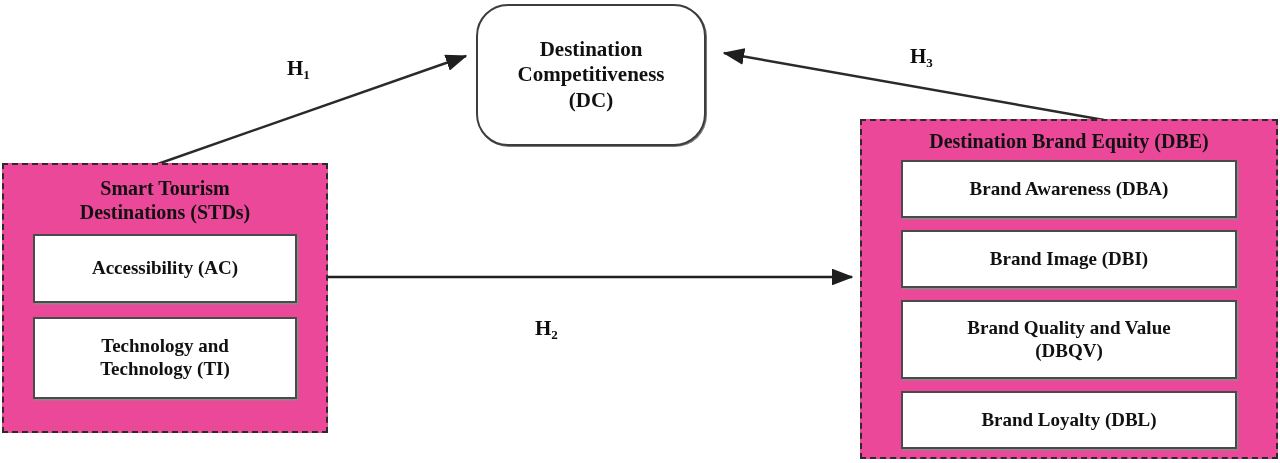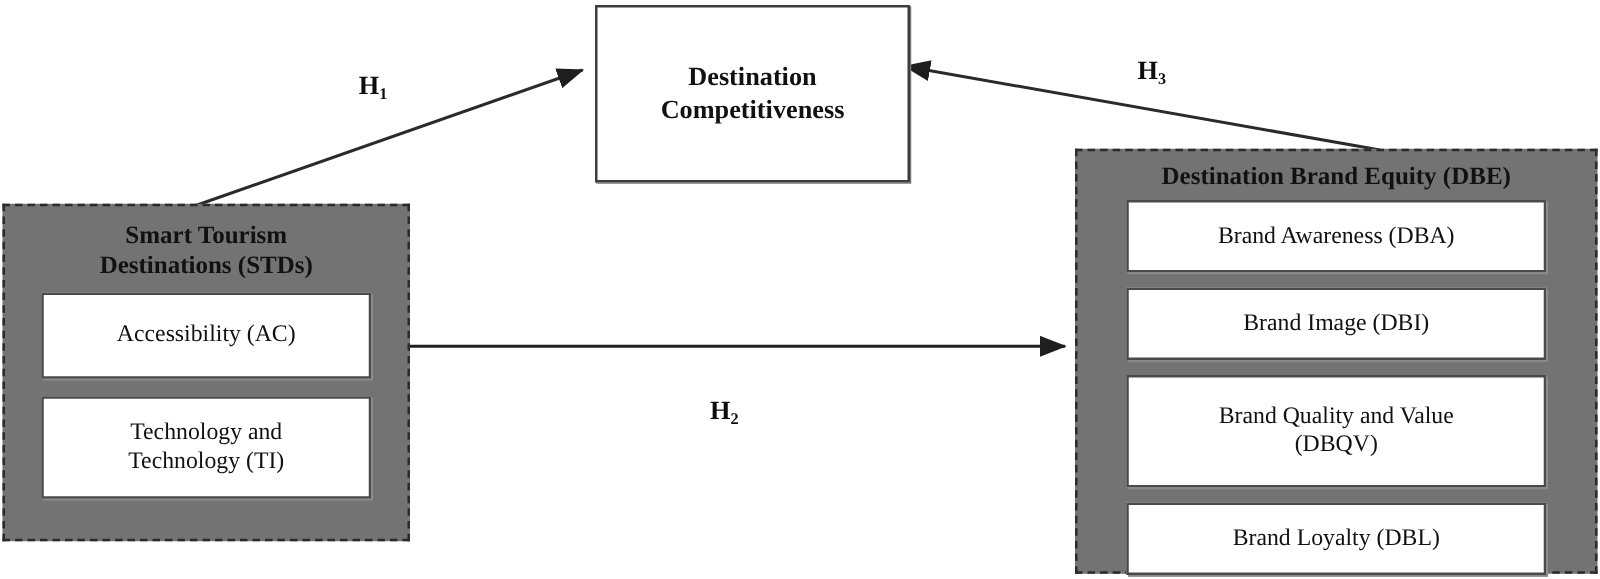--- a/index.html
+++ b/index.html
@@ -40,30 +40,31 @@
   }
   .solid-box .box-text {
     font-weight: bold;
     color: #111111;
     line-height: 1.22;
   }
 
   #dc-box {
     left: 476px;
     top: 4px;
-    width: 252px;
+    width: 230px;
     height: 142px;
+    border-radius: 32px;
   }
   #dc-box .box-text { font-size: 21px; }
 
   
   .dashed-group {
     position: absolute;
     box-sizing: border-box;
-    background: #737373;
+    background: #ec4899;
     border: 2.5px dashed #2b2b2b;
   }
   .group-title {
     font-weight: bold;
     color: #111111;
     text-align: center;
     line-height: 1.2;
   }
 
   #stds-group {
@@ -87,57 +88,57 @@
   
   .dim-box {
     box-sizing: border-box;
     background: #ffffff;
     border: 2px solid #4a4a4a;
     box-shadow: 1.5px 1.5px 0 0 #8a8a8a;
     display: flex;
     align-items: center;
     justify-content: center;
     text-align: center;
-    font-weight: normal;
+    font-weight: bold;
     color: #111111;
     font-size: 19px;
     line-height: 1.2;
   }
   #stds-group .dim-box {
     width: 264px;
     margin: 0 auto 14px auto;
     height: 69px;
   }
   #stds-group .dim-box:last-child { height: 82px; margin-bottom: 16px; }
 
   #dbe-group .dim-box {
     width: 336px;
     margin: 0 auto 12px auto;
     height: 58px;
   }
-  #dbe-group .dim-box.tall { height: 90px; }
+  #dbe-group .dim-box.tall { height: 79px; }
   #dbe-group .dim-box:last-child { margin-bottom: 11px; height: 58px; }
 
   
   .hyp-label {
     position: absolute;
     font-weight: bold;
     font-size: 21px;
     color: #0d0d0d;
     white-space: nowrap;
   }
   .hyp-label sub {
     font-size: 0.62em;
     font-weight: bold;
     vertical-align: baseline;
     position: relative;
     top: 0.32em;
   }
   #hyp-1 { left: 287px; top: 56px; }
-  #hyp-2 { left: 568px; top: 316px; }
+  #hyp-2 { left: 535px; top: 316px; }
   #hyp-3 { left: 898px; top: 44px; margin-left: 12px; }
 </style>
 </head>
 <body>
 
 <div id="canvas">
 
   <svg class="arrow-layer" viewBox="0 0 1280 463" width="1280" height="463" xmlns="http://www.w3.org/2000/svg">
     <defs>
       <marker id="arrowhead" markerWidth="9" markerHeight="7" refX="8.4" refY="3.5" orient="auto" markerUnits="strokeWidth">
@@ -155,20 +156,21 @@
 
     <g>
       <line x1="1104" y1="120" x2="724" y2="53" stroke="#2a2a2a" stroke-width="2.4" marker-end="url(#arrowhead)"></line>
     </g>
   </svg>
 
   <div id="dc-box" class="solid-box">
     <div class="box-text">
       <div>Destination</div>
       <div>Competitiveness</div>
+      <div>(DC)</div>
     </div>
   </div>
 
   <div id="stds-group" class="dashed-group">
     <div class="group-title">
       <div>Smart Tourism</div>
       <div>Destinations (STDs)</div>
     </div>
     <div class="dim-box">
       <span>Accessibility (AC)</span>

